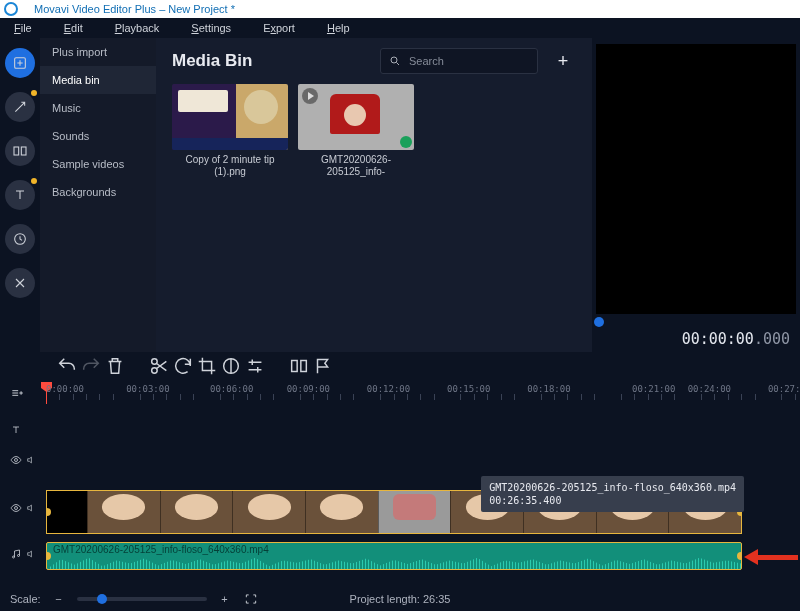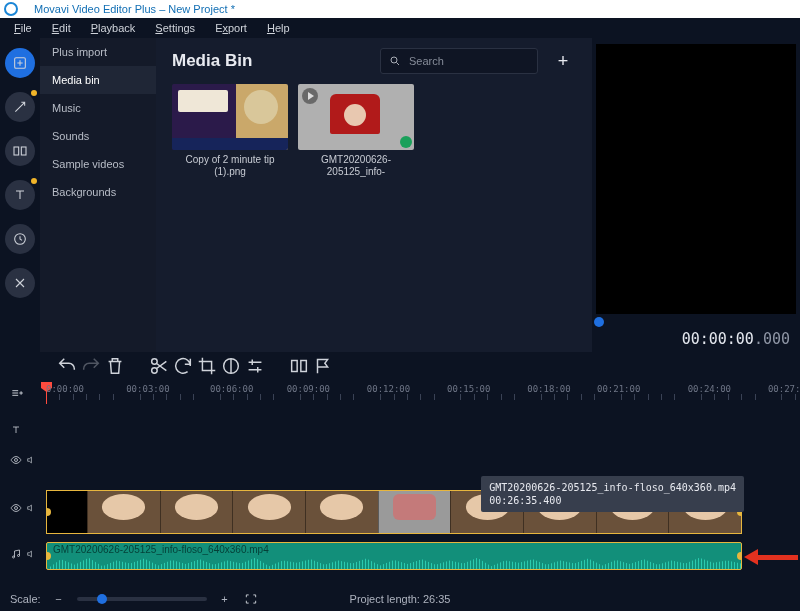--- a/index.html
+++ b/index.html
@@ -1,19 +1,19 @@
 <!DOCTYPE html>
 <html><head>
 <meta charset="utf-8">
 <style>
 html,body{margin:0;padding:0;width:800px;height:611px;background:#fff;font-family:'Segoe UI',Arial,sans-serif;overflow:hidden;color:#c0c4cc;}
 .titlebar{height:18px;background:#fff;color:#126fb4;font-size:11px;display:flex;align-items:center;padding-left:4px;gap:16px;}
 .titlebar .logo{width:14px;height:14px;border:2px solid #1b86d6;border-radius:50%;box-sizing:border-box;position:relative;}
 .app{background:#0c1322;width:800px;height:593px;position:relative;}
-.menubar{height:20px;display:flex;align-items:center;padding-left:6px;gap:4px;font-size:11px;color:#cfd3da;}
+.menubar{height:20px;display:flex;align-items:center;padding-left:6px;gap:16px;font-size:11px;color:#cfd3da;}
 .menubar span{padding:2px 8px;cursor:default;}
 .menubar span u{text-decoration:underline;}
 .workspace{display:flex;height:314px;}
 .toolcol{width:40px;background:#0c1322;display:flex;flex-direction:column;align-items:center;gap:14px;padding-top:10px;}
 .tbtn{width:30px;height:30px;border-radius:50%;background:#2a3142;display:flex;align-items:center;justify-content:center;position:relative;}
 .tbtn.primary{background:#1f6fe0;}
 .tbtn svg{width:16px;height:16px;}
 .dot{position:absolute;top:-2px;right:-2px;width:6px;height:6px;background:#f0b429;border-radius:50%;}
 .navcol{width:116px;background:#141a29;font-size:11px;color:#b8bdc7;}
 .navcol .item{padding:8px 12px;cursor:default;}
@@ -328,21 +328,21 @@
           <div class="tk" style="left: 427.801px;"></div>
           <div class="tk" style="left: 441.17px;"></div>
           <div class="tk" style="left: 454.539px;"></div>
           <div class="tk" style="left: 467.908px;"></div>
           <span class="tick" style="left: 481.277px;">00:18:00</span>
           <div class="tk" style="left: 494.645px;"></div>
           <div class="tk" style="left: 508.014px;"></div>
           <div class="tk" style="left: 521.383px;"></div>
           <div class="tk" style="left: 534.752px;"></div>
           <div class="tk" style="left: 548.121px;"></div>
-          <span class="tick" style="left: 551px;">00:21:00</span>
+          <span class="tick" style="left: 586px;">00:21:00</span>
           <div class="tk" style="left: 574.858px;"></div>
           <div class="tk" style="left: 588.227px;"></div>
           <div class="tk" style="left: 601.596px;"></div>
           <div class="tk" style="left: 614.965px;"></div>
           <div class="tk" style="left: 628.333px;"></div>
           <span class="tick" style="left: 641.702px;">00:24:00</span>
           <div class="tk" style="left: 655.071px;"></div>
           <div class="tk" style="left: 668.44px;"></div>
           <div class="tk" style="left: 681.809px;"></div>
           <div class="tk" style="left: 695.177px;"></div>

